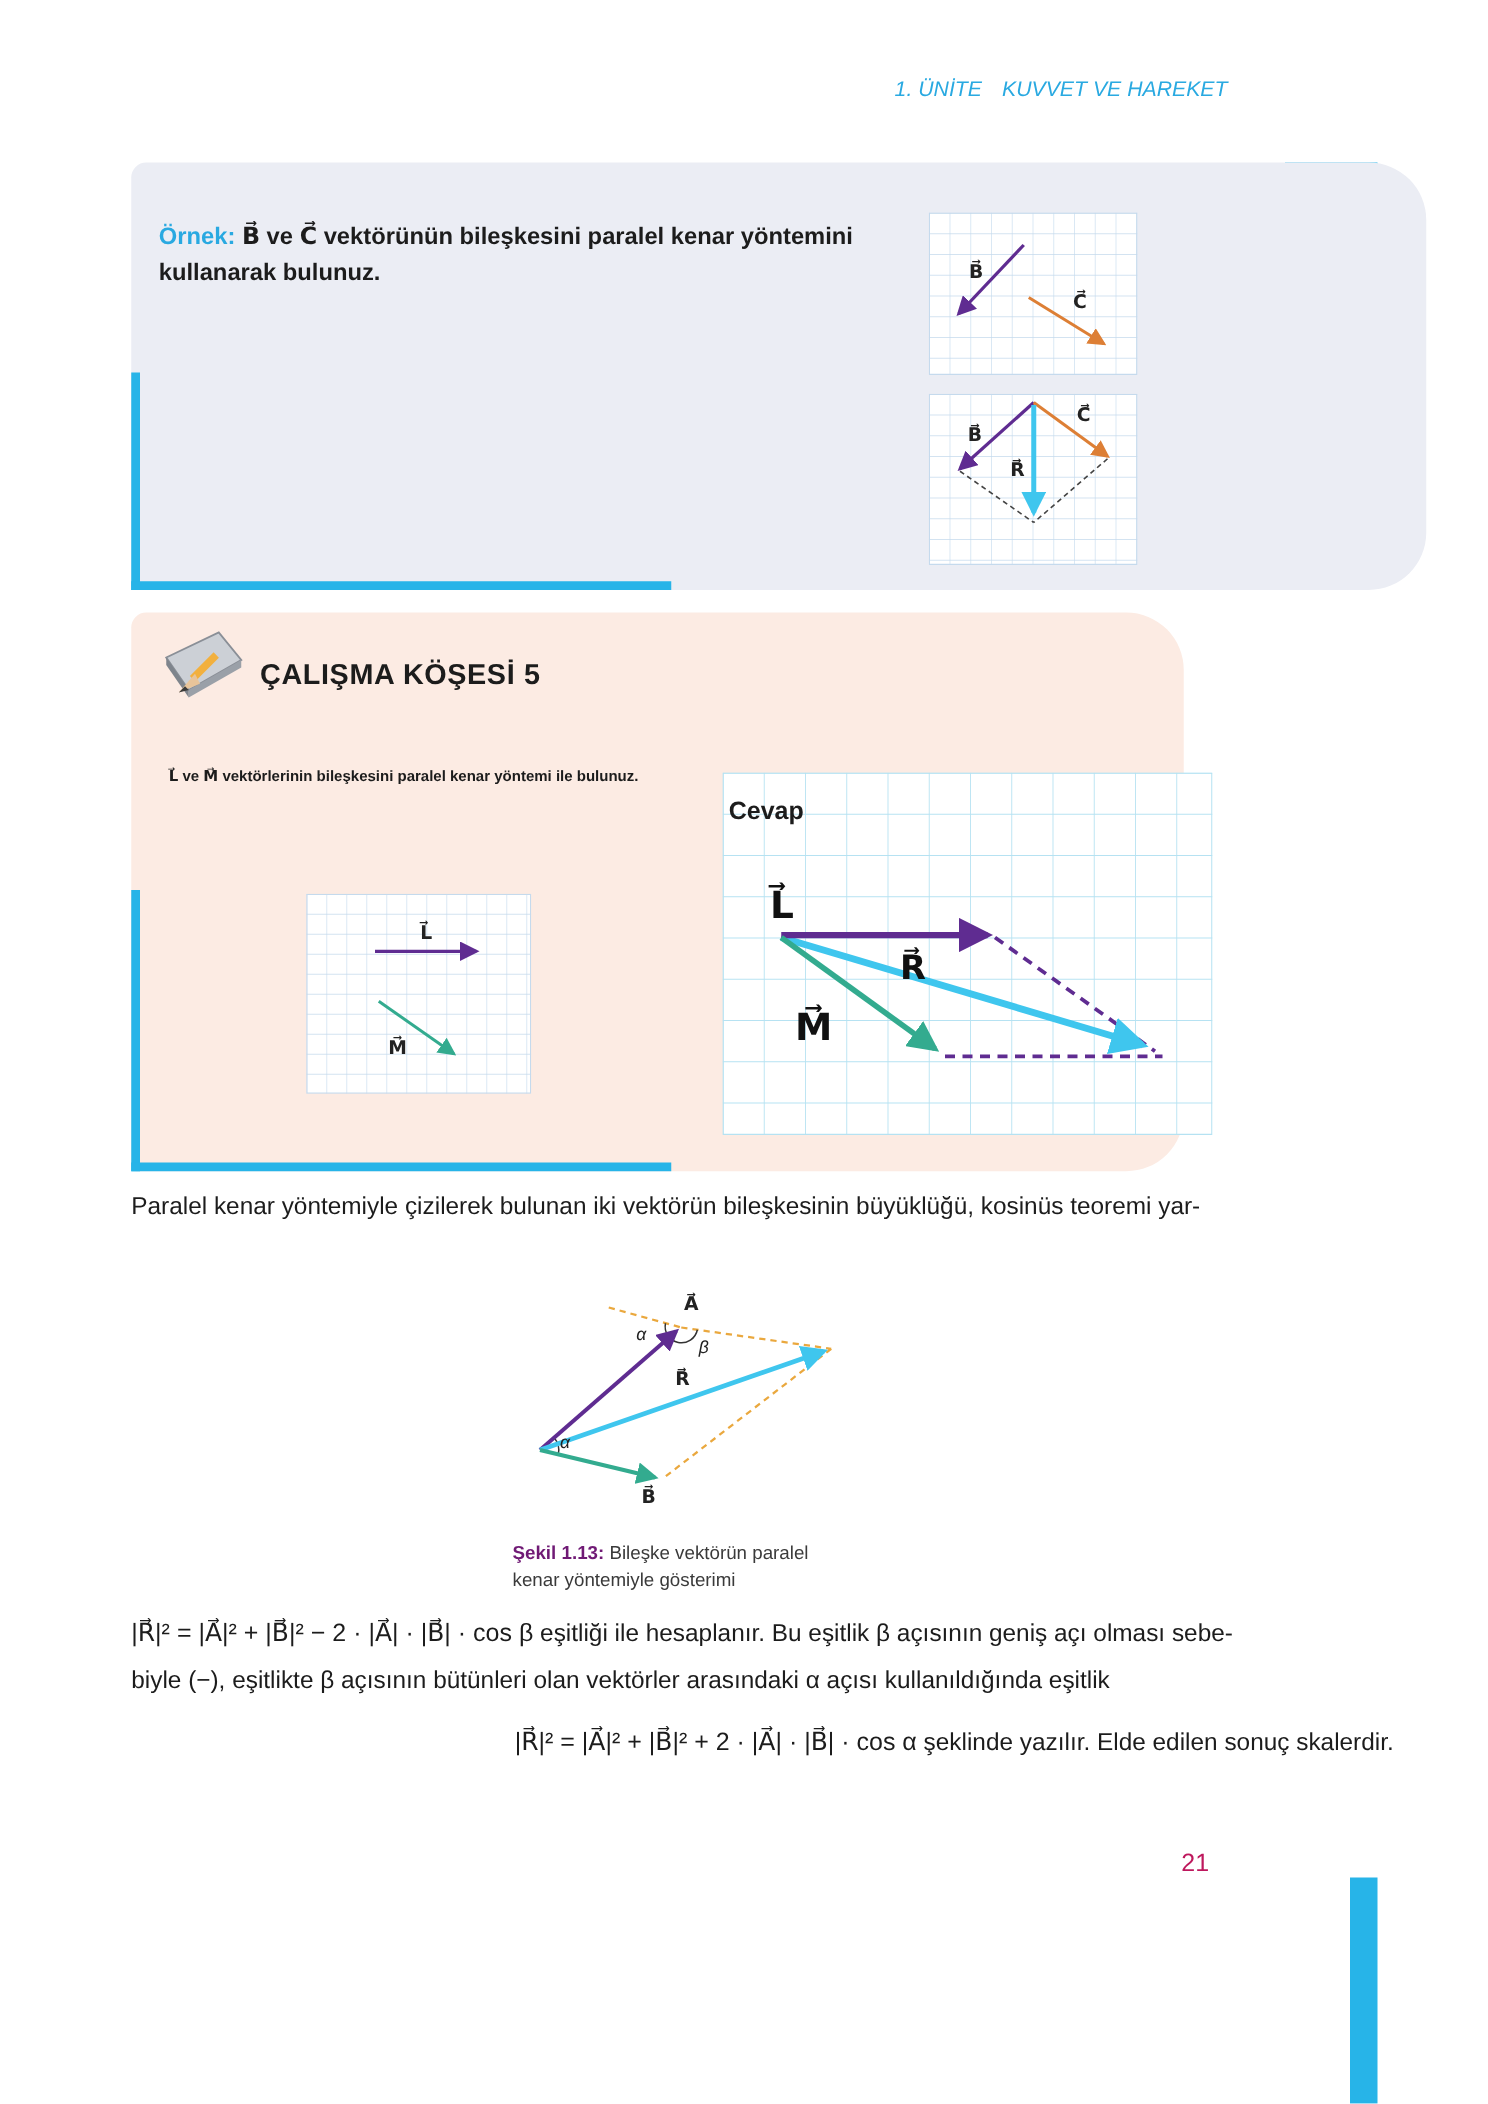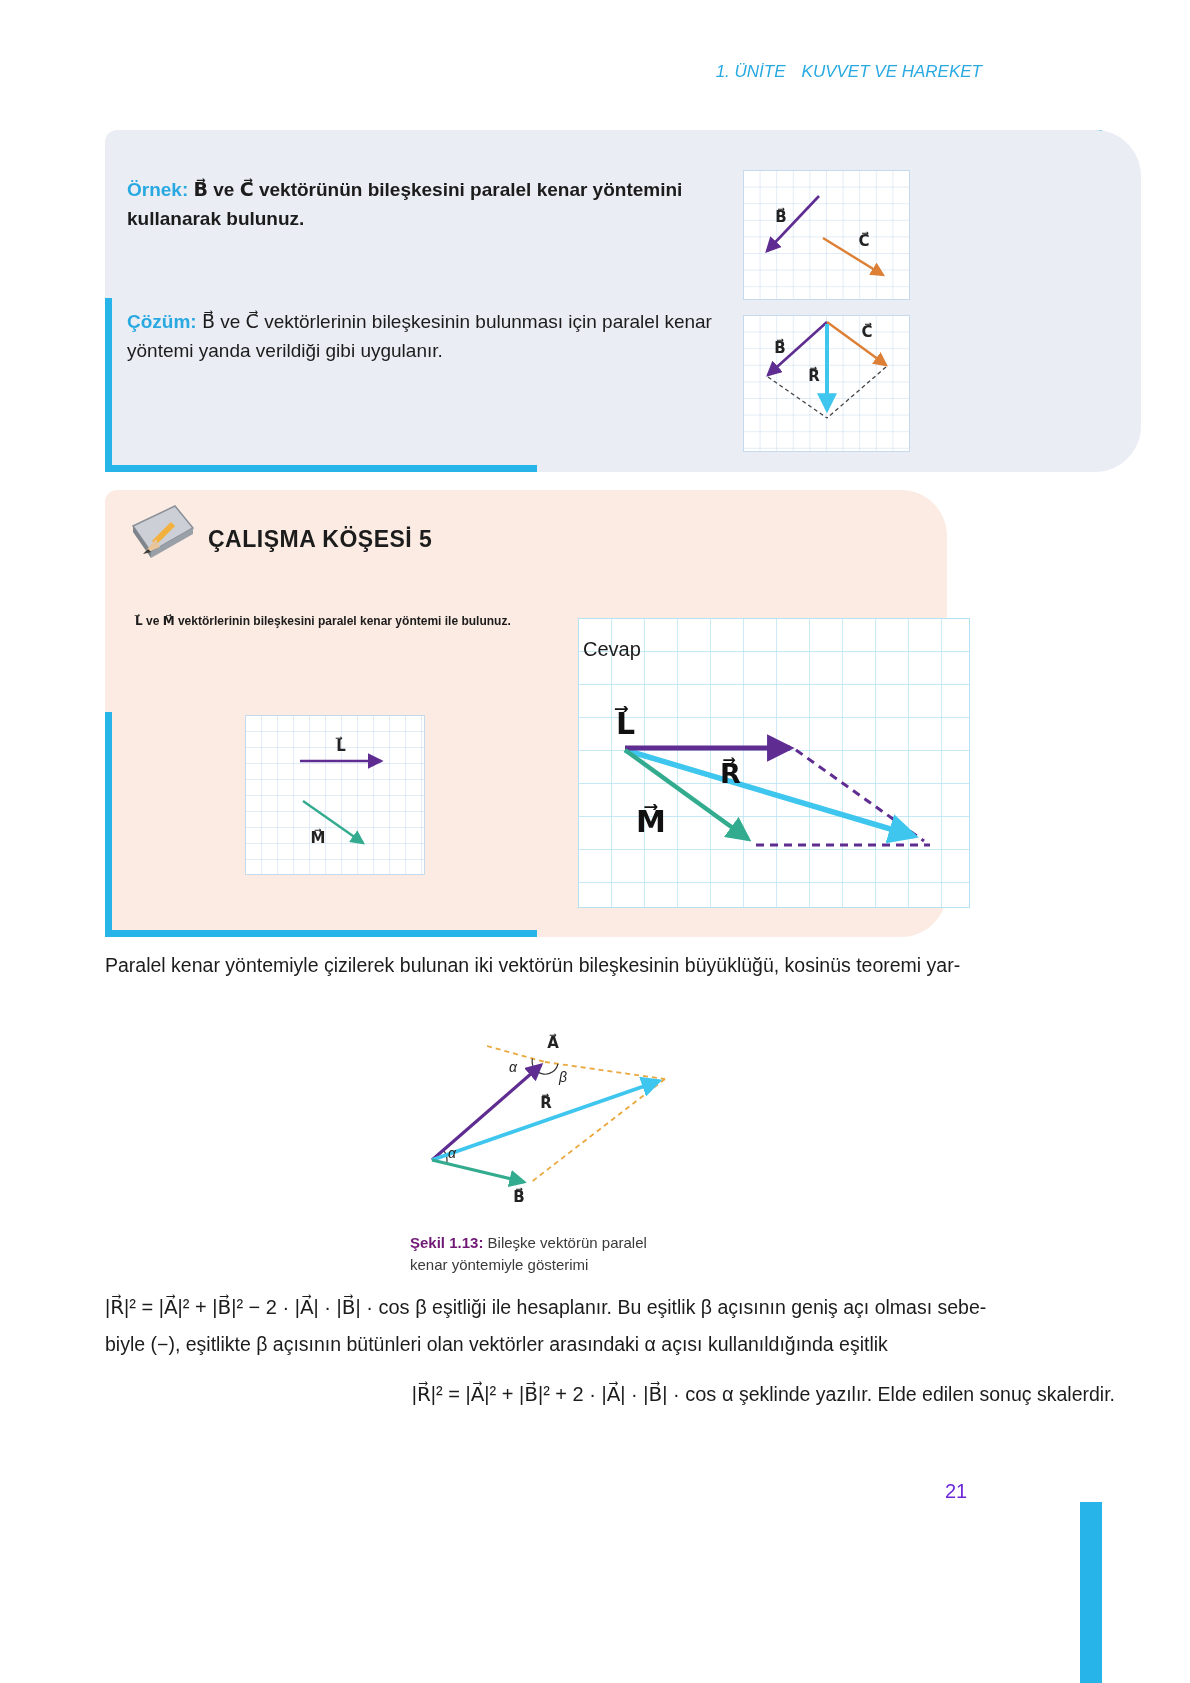--- a/index.html
+++ b/index.html
@@ -26,35 +26,35 @@
   .b { font-weight:700; }
   .cyan { color:#29a9e1; }
 
   .d1 { position:absolute; left:638px; top:40px; }
   .d2 { position:absolute; left:638px; top:185px; }
 
   .ws-icon { position:absolute; left:22px; top:8px; }
   .ws-title { position:absolute; left:103px; top:36px; font-size:23px; font-weight:700; letter-spacing:.5px; }
   .ws-question { position:absolute; left:30px; top:122px; width:460px; font-size:12px; font-weight:700; line-height:1.5; }
   .q-diagram { position:absolute; left:140px; top:225px; }
-  .answer-label { position:absolute; left:478px; top:148px; font-size:20px; font-weight:400; z-index:2; }
+  .answer-label { position:absolute; left:478px; top:148px; font-size:20px; font-weight:700; z-index:2; }
   .a-diagram { position:absolute; left:473px; top:128px; }
 
   .bodytext { position:absolute; left:105px; top:950px; width:1005px; font-size:19.5px; line-height:1.55; }
 
   .figure { position:absolute; left:395px; top:1028px; }
   .caption { position:absolute; left:410px; top:1232px; width:300px; font-size:15px; line-height:1.45; color:#3a3a3a; }
   .caption .b { color:#701a75; }
 
   .formula { position:absolute; left:105px; width:1010px; font-size:19.5px; line-height:1.9; }
   .f1 { top:1288px; }
   .f2 { top:1375px;text-align:right; }
   .math { font-size:20px; }
 
-  .pagenum { position:absolute; left:945px; top:1480px; font-size:20px; color:#6d28d9; }
+  .pagenum { position:absolute; left:945px; top:1480px; font-size:20px; color:#be185d; }
 
   svg text { font-family:"Liberation Sans","DejaVu Sans",sans-serif; fill:#222; }
   .vlab { font-size:15px; font-weight:600; }
   .vlab-big { font-size:30px; font-weight:700; fill:#111; }
   .vlab-mid { font-size:27px; font-weight:700; fill:#111; }
   .alab { font-size:14px; font-style:italic; }
 </style>
 </head>
 <body>
 
@@ -65,24 +65,20 @@
   </div>
   <div class="corner-tab"></div>
 
   <section class="example-box">
     <div class="accent-v"></div>
     <div class="accent-h"></div>
 
     <p class="ornek">
       <span class="cyan b">Örnek:</span>
       <span class="b">B⃗ ve C⃗ vektörünün bileşkesini paralel kenar yöntemini kullanarak bulunuz.</span>
-    </p>
-    <p class="cozum">
-      <span class="cyan b">Çözüm:</span>
-      <span>B⃗ ve C⃗ vektörlerinin bileşkesinin bulunması için paralel kenar yöntemi yanda verildiği gibi uygulanır.</span>
     </p>
 
     <svg class="d1" width="167" height="130" viewBox="0 0 167 130">
       <defs>
         <pattern id="gridD1" width="16.6" height="16.6" patternUnits="userSpaceOnUse">
           <path d="M16.6 0 H0 V16.6" fill="none" stroke="#c5daed" stroke-width="1"></path>
         </pattern>
         <marker id="arwD1p" viewBox="0 0 6 6" refX="5" refY="3" markerWidth="6" markerHeight="6" orient="auto" markerUnits="strokeWidth">
             <path d="M0,0 L6,3 L0,6 Z" fill="#5f2c91"></path>
           </marker>

